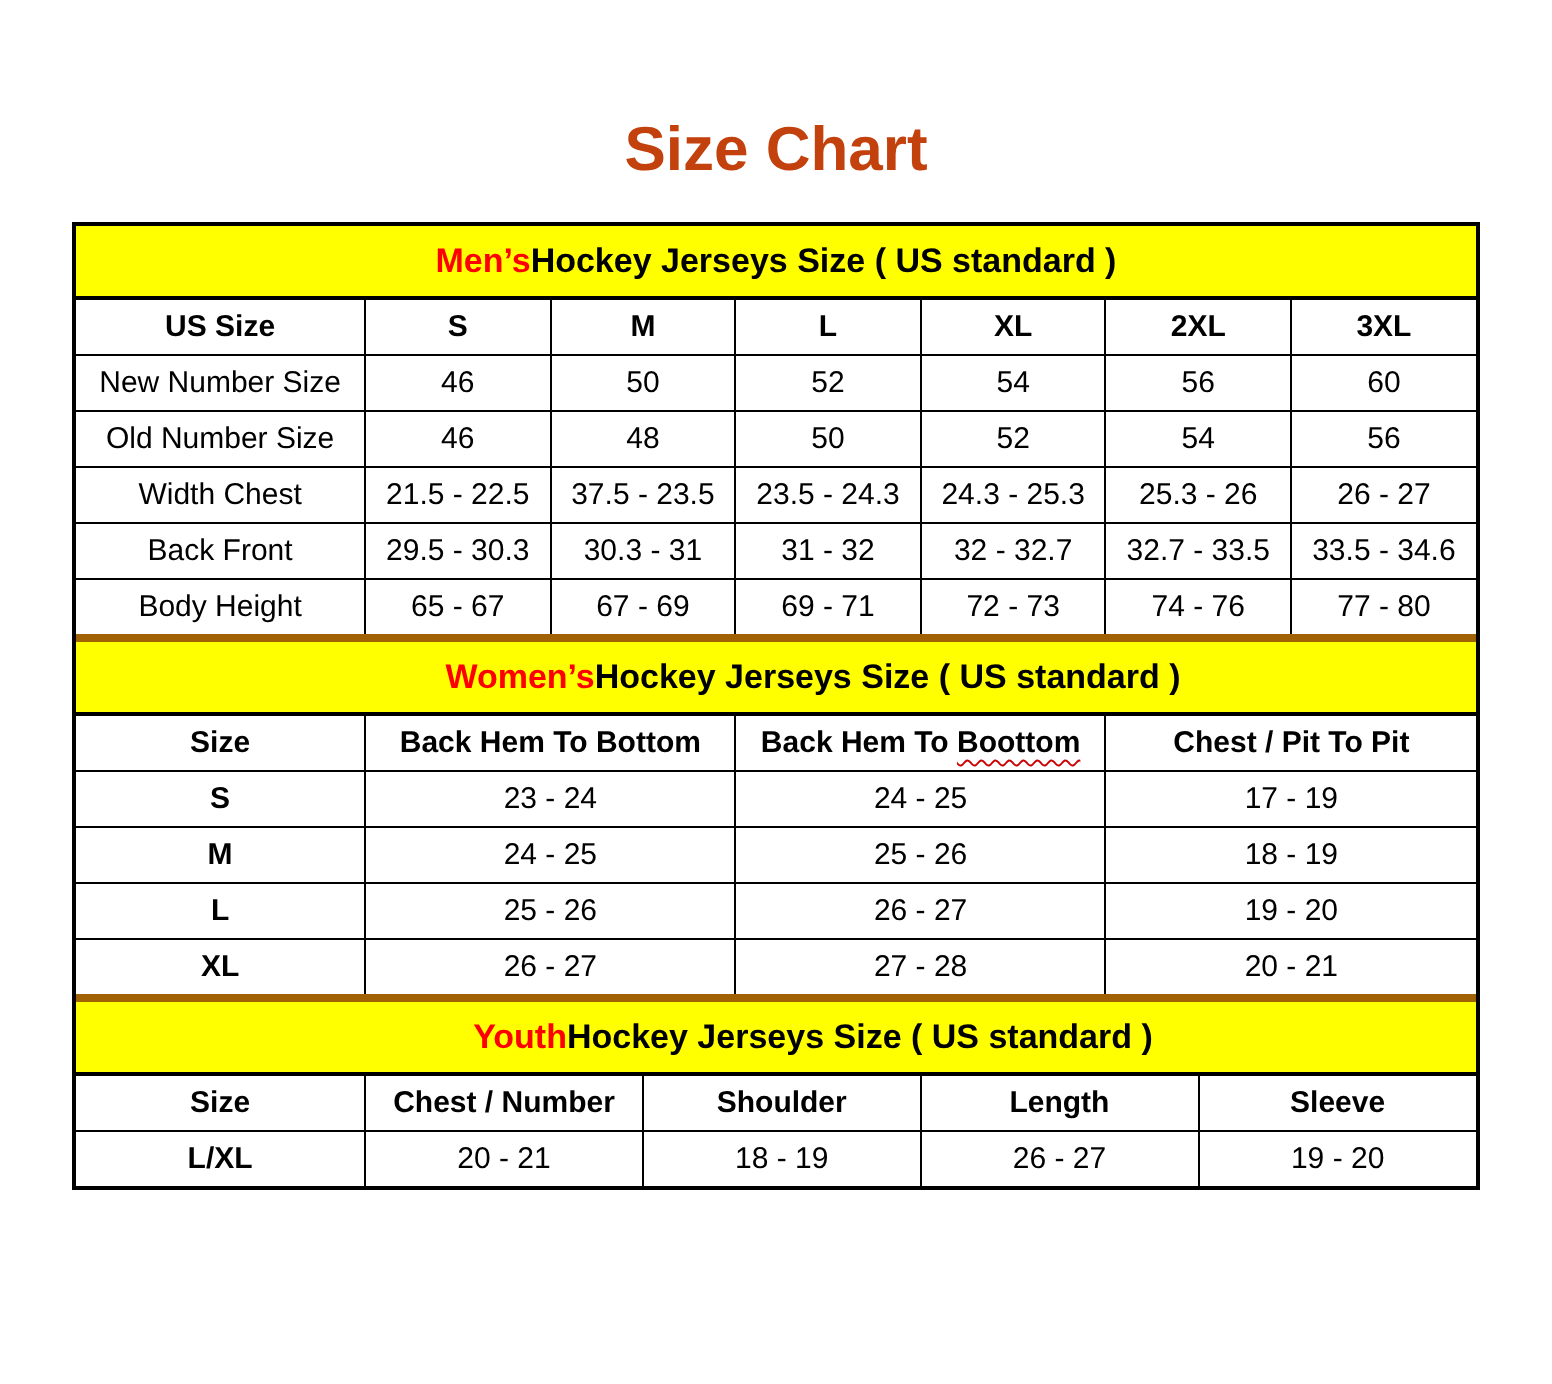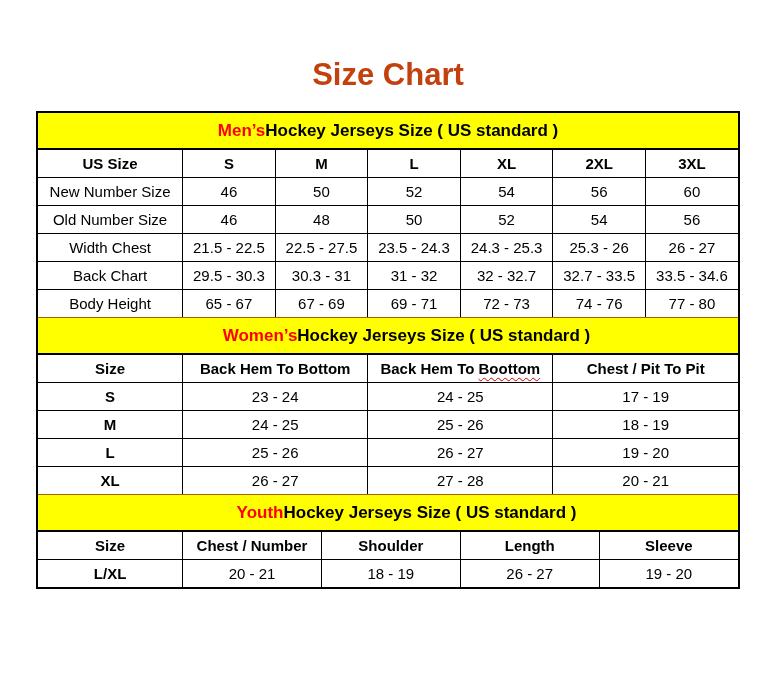--- a/index.html
+++ b/index.html
@@ -30,21 +30,21 @@
     background: #FFFF00;
     height: 35px;
     display: flex;
     align-items: center;
     justify-content: center;
     font-size: 17px;
     font-weight: 700;
     border-bottom: 2px solid #000000;
   }
   .section + .section .section-header {
-    border-top: 1px solid #a16207;
+    border-top: 4px solid #a16207;
     padding-left: 37px;
   }
   .red-text { color: #FF0000; }
   .squiggle {
     text-decoration: underline;
     text-decoration-style: wavy;
     text-decoration-color: #CC0000;
     text-decoration-thickness: 1px;
     text-underline-offset: 3px;
   }
@@ -119,28 +119,28 @@
         <td>46</td>
         <td>48</td>
         <td>50</td>
         <td>52</td>
         <td>54</td>
         <td>56</td>
       </tr>
       <tr>
         <td>Width Chest</td>
         <td>21.5 - 22.5</td>
-        <td>22.5 - 27.5</td>
+        <td>37.5 - 23.5</td>
         <td>23.5 - 24.3</td>
         <td>24.3 - 25.3</td>
         <td>25.3 - 26</td>
         <td>26 - 27</td>
       </tr>
       <tr>
-        <td>Back Chart</td>
+        <td>Back Front</td>
         <td>29.5 - 30.3</td>
         <td>30.3 - 31</td>
         <td>31 - 32</td>
         <td>32 - 32.7</td>
         <td>32.7 - 33.5</td>
         <td>33.5 - 34.6</td>
       </tr>
       <tr>
         <td>Body Height</td>
         <td>65 - 67</td>

